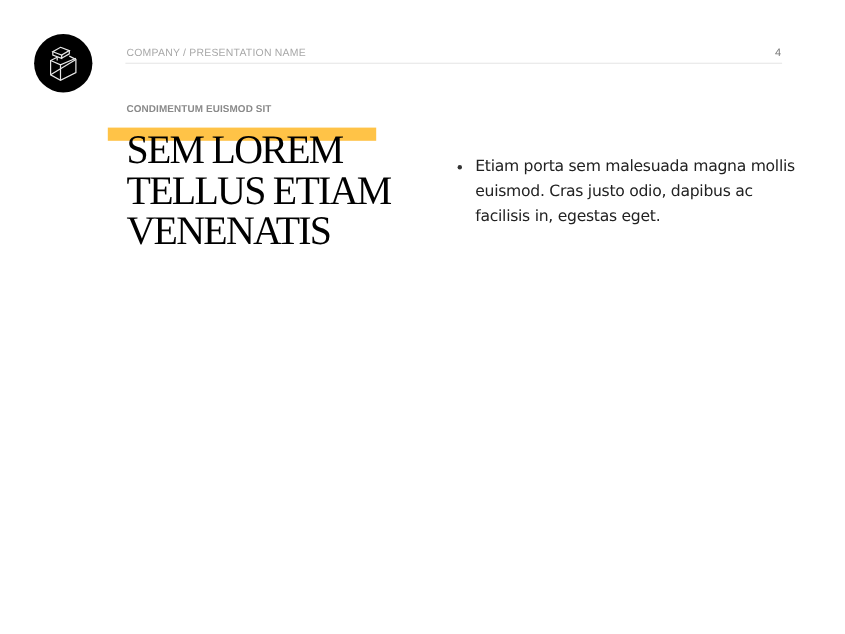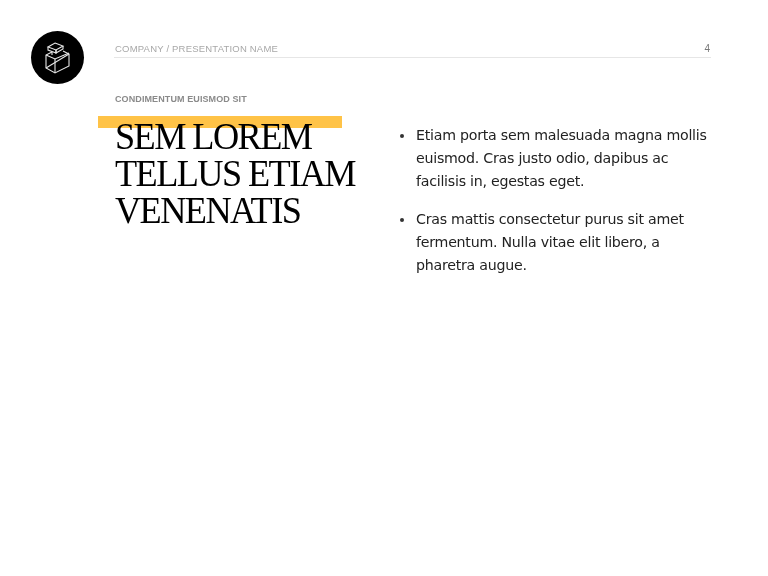--- a/index.html
+++ b/index.html
@@ -31,21 +31,21 @@
       position: absolute; left: 98px; top: 116px; width: 244px; height: 12px; background: #ffc347;
     }
     .title {
       position: absolute; left: 115px; top: 118px; margin: 0;
       font-family: "Liberation Serif", "DejaVu Serif", serif;
       font-size: 37px; line-height: 37px; font-weight: normal; color: #000;
       letter-spacing: -1.6px; transform: scaleX(0.98); transform-origin: left top;
     }
     .title span { display: block; }
     .bullets {
-      position: absolute; left: 398px; top: 124px; width: 320px; margin: 0; padding: 0; list-style: none;
+      position: absolute; left: 398px; top: 124px; width: 320px; margin: 16px; padding: 0; list-style: none;
       font-family: "DejaVu Sans", sans-serif; font-size: 14.2px; line-height: 23px; color: #222;
     }
     .bullets li { position: relative; padding-left: 18px; margin-bottom: 15px; letter-spacing: -0.25px; }
     .bullets li .dot {
       position: absolute; left: 2px; top: 10px; width: 4px; height: 4px; border-radius: 50%; background: #333;
     }
   </style>
 </head>
 <body>
 
@@ -73,17 +73,13 @@
   <span>SEM LOREM</span>
   <span>TELLUS ETIAM</span>
   <span>VENENATIS</span>
 </h1>
 
 <ul class="bullets">
   <li>
     <span class="dot"></span>
     <span>Etiam porta sem malesuada magna mollis euismod. Cras justo odio, dapibus ac facilisis in, egestas eget.</span>
   </li>
-  <li>
-    <span class="dot"></span>
-    <span>Cras mattis consectetur purus sit amet fermentum. Nulla vitae elit libero, a pharetra augue.</span>
-  </li>
 </ul>
 
 </body></html>

